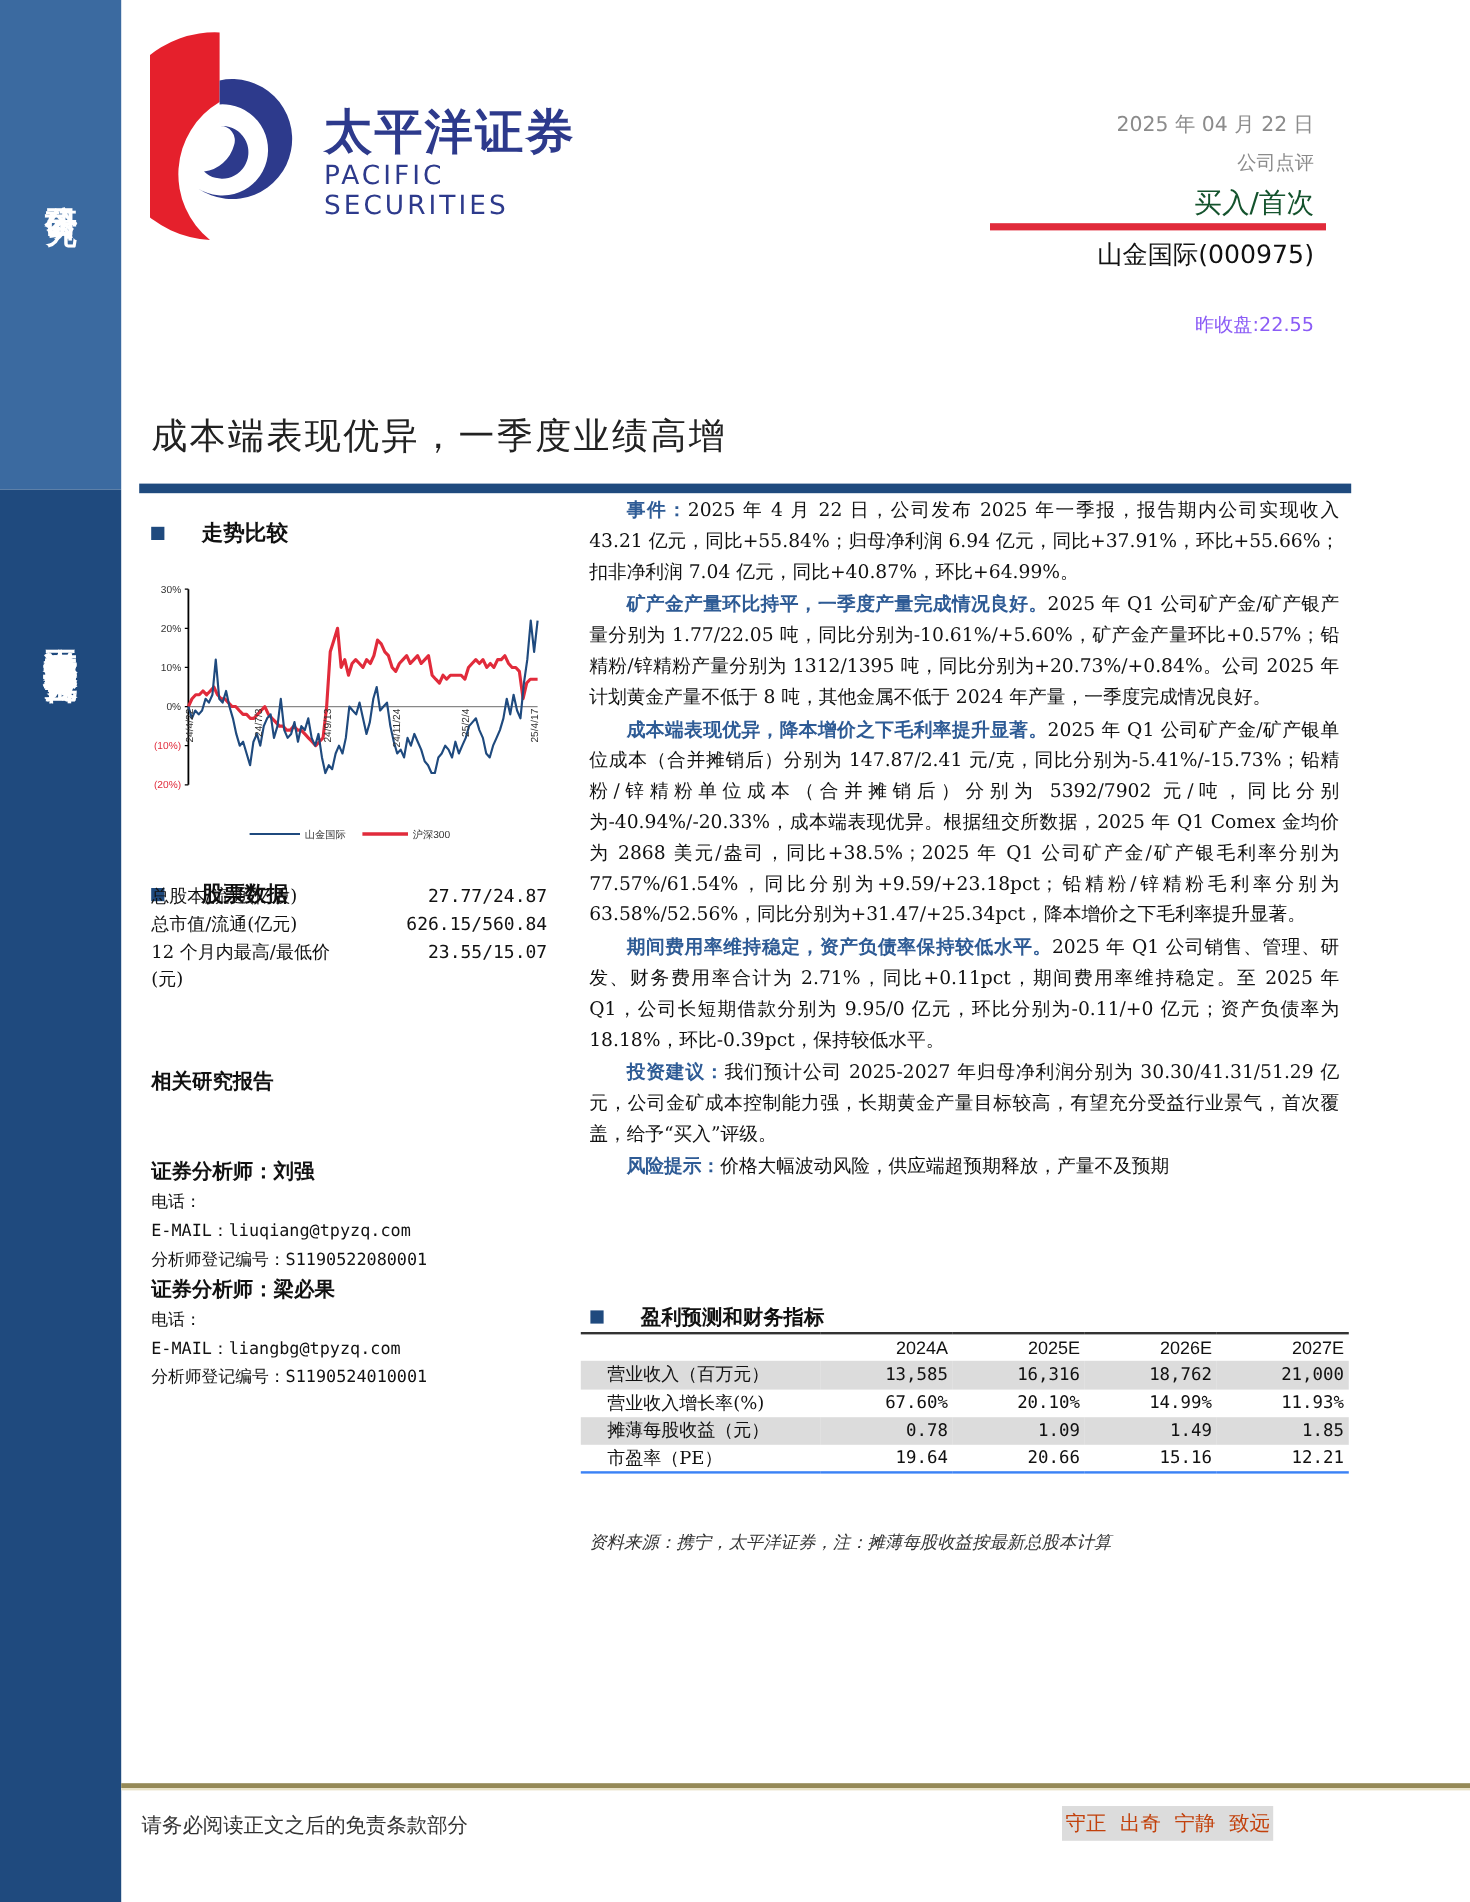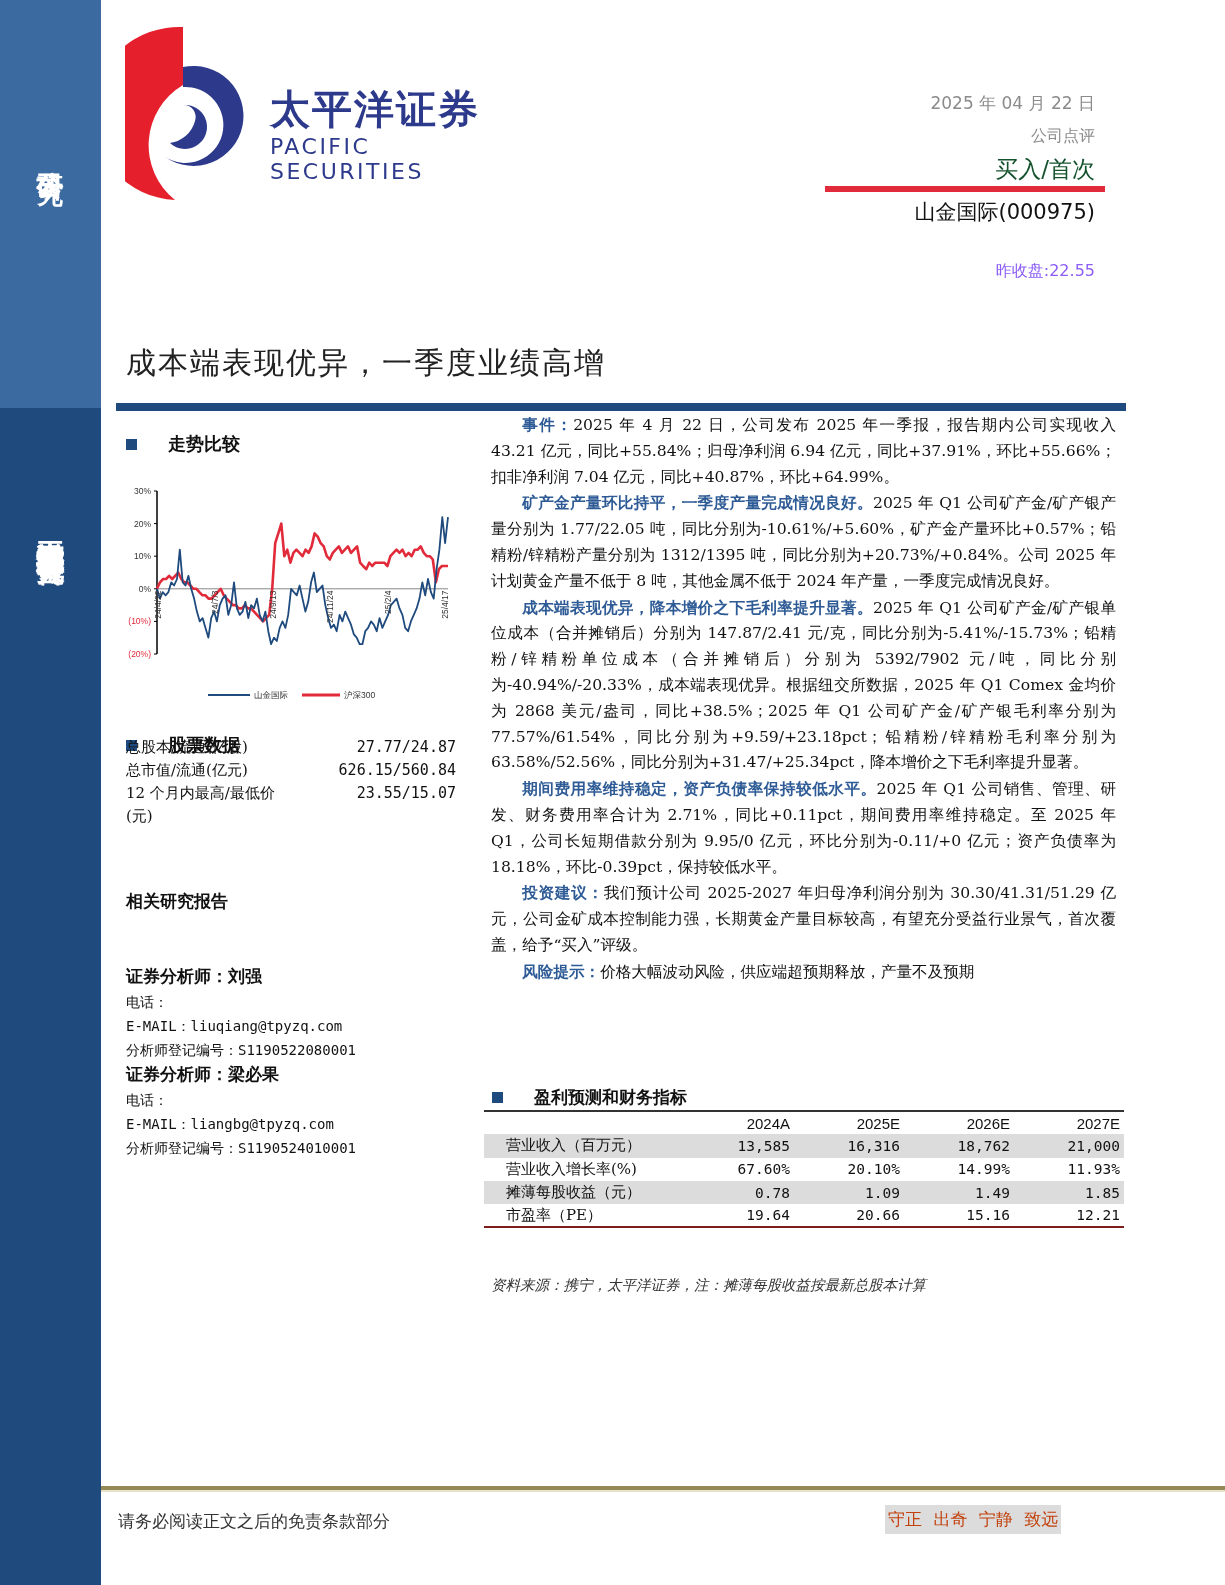--- a/index.html
+++ b/index.html
@@ -45,21 +45,21 @@
 
   
   .body-text { position: absolute; left: 491px; top: 412px; width: 625px; font-size: 15.6px; line-height: 25.8px; font-family: "DejaVu Serif", serif; text-align: justify; color: #111; }
   .body-text p { text-indent: 2em; }
   .body-text .lead { color: #2e5b95; font-weight: bold; }
 
   
   .fin-head { position: absolute; left: 492px; top: 1086px; display: flex; align-items: center; font-family: "DejaVu Serif", serif; font-weight: bold; font-size: 17px; }
   .fin-head .sq { width: 11px; height: 11px; background: #1f4a7e; margin-right: 31px; }
   table.fin { position: absolute; left: 484px; top: 1110px; width: 640px; border-collapse: collapse; font-size: 15px; }
-  table.fin { border-top: 2px solid #333; border-bottom: 2px solid #7f1d1d; }
+  table.fin { border-top: 2px solid #333; border-bottom: 2px solid #3b82f6; }
   table.fin td, table.fin th { height: 23.3px; padding: 0 4px; font-weight: normal; }
   table.fin th { text-align: right; font-family: "Liberation Sans", sans-serif; }
   table.fin td.lab { font-family: "DejaVu Serif", serif; text-align: left; padding-left: 22px; width: 200px; }
   table.fin td.num { text-align: right; font-family: "DejaVu Sans Mono", monospace; font-size: 14.5px; }
   table.fin tr.shade td { background: #dcdcdc; }
   .fin-note { position: absolute; left: 491px; top: 1276px; font-size: 14.5px; font-style: italic; font-family: "DejaVu Serif", serif; color: #333; }
 
   
   .footer-rule { position: absolute; left: 101px; top: 1486px; width: 1124px; height: 4px; background: #958957; }
   .footer-rule2 { position: absolute; left: 101px; top: 1490px; width: 1124px; height: 2px; background: #e8e2c8; }

